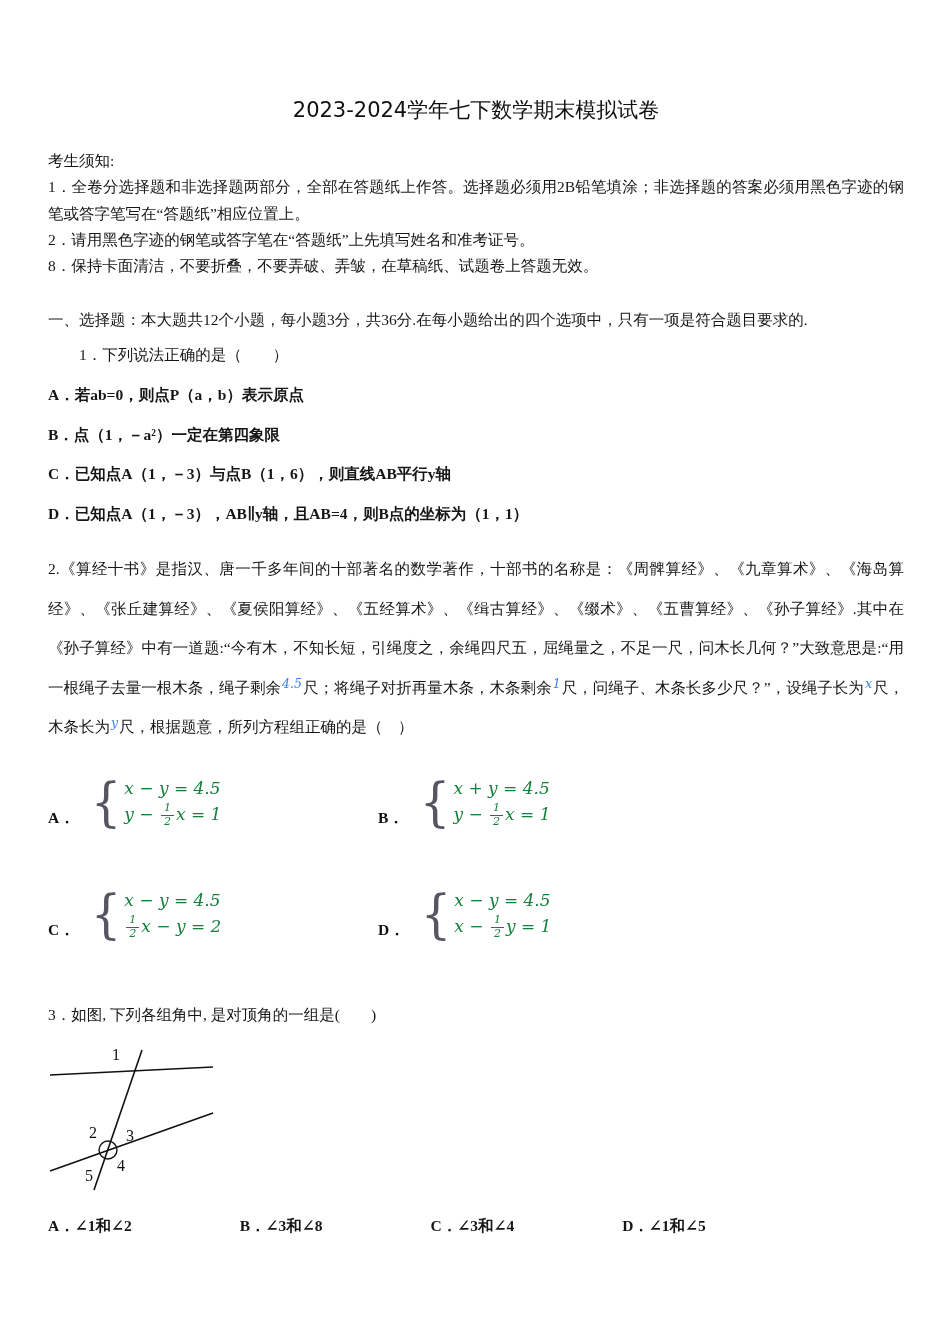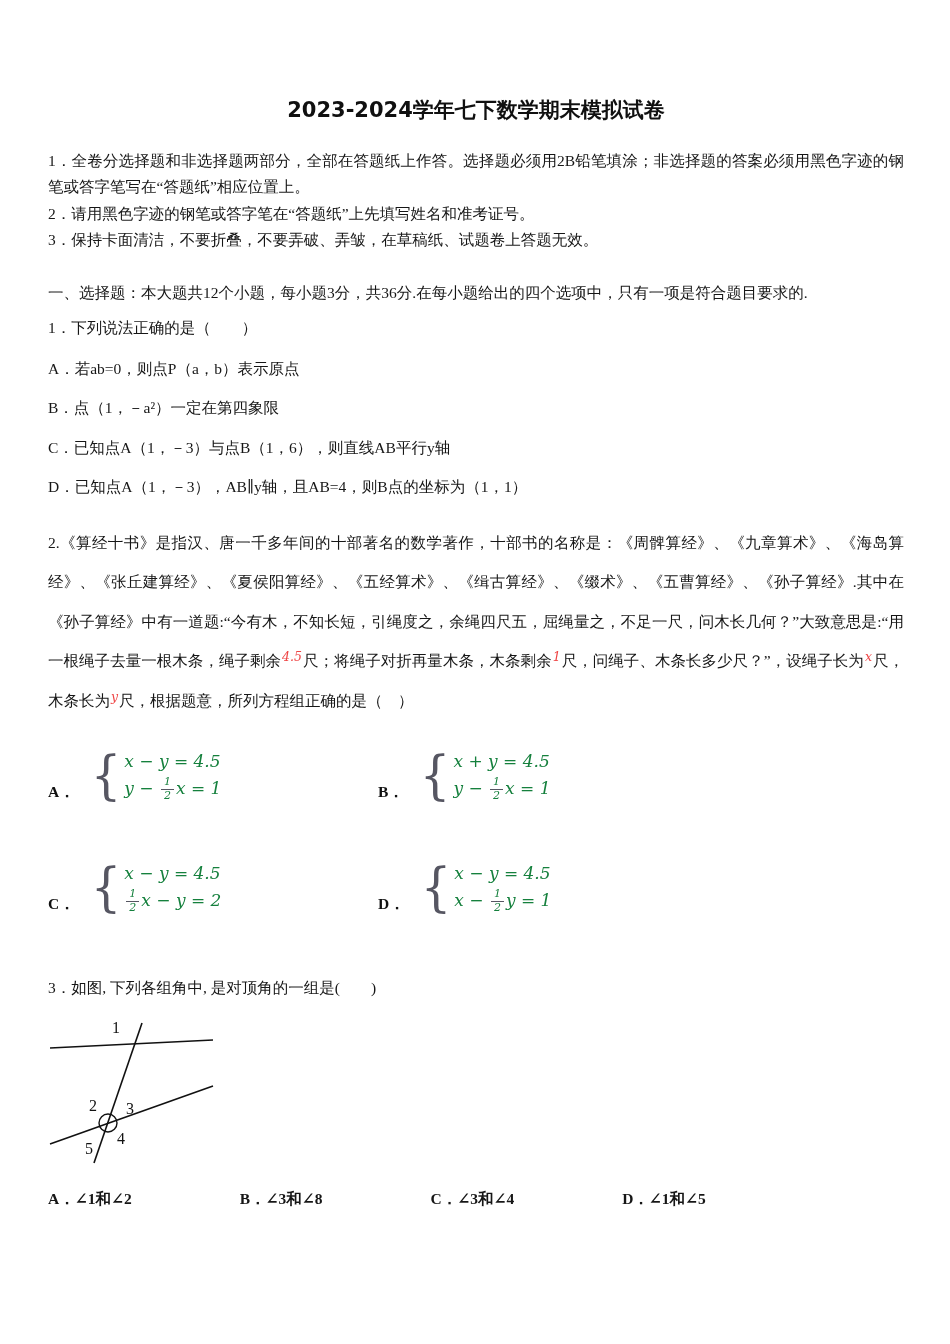--- a/index.html
+++ b/index.html
@@ -4,32 +4,32 @@
 <style>
   html,body { margin:0; padding:0; background:#ffffff; }
   .page {
     width:950px; min-height:1344px; margin:0 auto; box-sizing:border-box;
     padding:96px 46px 60px 48px;
     font-family:"Liberation Serif","DejaVu Serif",serif;
     font-size:15.5px; color:#161616; background:#ffffff;
   }
   .title {
     text-align:center; font-family:"DejaVu Sans","Liberation Sans",sans-serif;
-    font-weight:bold; font-size:21px; margin:0 0 24px 0; color:#101010;
+    font-weight:normal; font-size:21px; margin:0 0 24px 0; color:#101010;
   }
   p { margin:0; }
   .notice-heading { line-height:1.7; }
   .notice-item { line-height:1.7; text-align:justify; }
   .section-heading { margin-top:28px; line-height:1.6; }
-  .q-stem { margin-top:10px; line-height:1.6; }
-  .q1-option { margin-top:17px; line-height:1.45; }
+  .q-stem { margin-top:10px; line-height:1.6;margin-left:31px; }
+  .q1-option { margin-top:17px; line-height:1.45;font-weight:bold; }
   .q2-para { margin-top:24px; line-height:2.55; text-align:justify; }
   .inline-math {
     font-family:"DejaVu Serif",serif; font-style:italic;
-    color:#ef4444; font-size:12.5px; vertical-align:5px; padding:0 1px;
+    color:#3b82f6; font-size:12.5px; vertical-align:5px; padding:0 1px;
   }
   .eq-grid {
     display:grid; grid-template-columns:330px 1fr;
     row-gap:58px; margin-top:28px;
   }
   .eq-option { display:flex; align-items:flex-end; }
   .opt-label {
     font-weight:bold; color:#111; margin-right:16px; line-height:1;
     padding-bottom:3px; font-size:15.5px;
   }
@@ -55,23 +55,24 @@
   svg text { font-family:"Liberation Serif","DejaVu Serif",serif; font-size:16px; fill:#111; }
 </style>
 </head>
 <body>
 
 <div class="page">
 
   <h1 class="title">2023-2024学年七下数学期末模拟试卷</h1>
 
   <div>
+    <p class="notice-heading">考生须知:</p>
     <p class="notice-item">1．全卷分选择题和非选择题两部分，全部在答题纸上作答。选择题必须用2B铅笔填涂；非选择题的答案必须用黑色字迹的钢笔或答字笔写在“答题纸”相应位置上。</p>
     <p class="notice-item">2．请用黑色字迹的钢笔或答字笔在“答题纸”上先填写姓名和准考证号。</p>
-    <p class="notice-item">3．保持卡面清洁，不要折叠，不要弄破、弄皱，在草稿纸、试题卷上答题无效。</p>
+    <p class="notice-item">8．保持卡面清洁，不要折叠，不要弄破、弄皱，在草稿纸、试题卷上答题无效。</p>
   </div>
 
   <p class="section-heading">一、选择题：本大题共12个小题，每小题3分，共36分.在每小题给出的四个选项中，只有一项是符合题目要求的.</p>
 
   <div>
     <p class="q-stem">1．下列说法正确的是（　　）</p>
     <p class="q1-option">A．若ab=0，则点P（a，b）表示原点</p>
     <p class="q1-option">B．点（1，－a²）一定在第四象限</p>
     <p class="q1-option">C．已知点A（1，－3）与点B（1，6），则直线AB平行y轴</p>
     <p class="q1-option">D．已知点A（1，－3），AB∥y轴，且AB=4，则B点的坐标为（1，1）</p>

